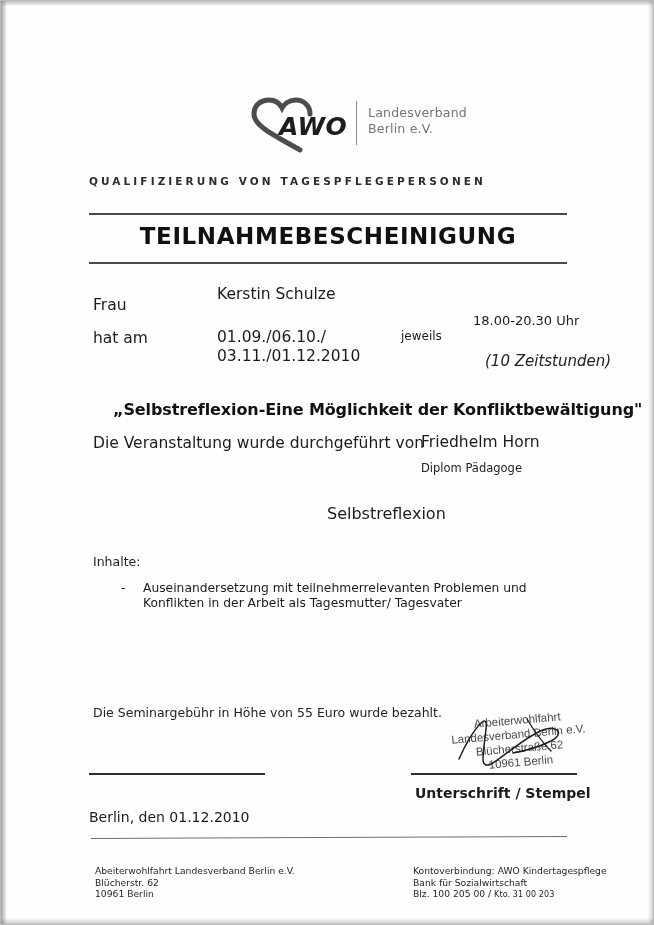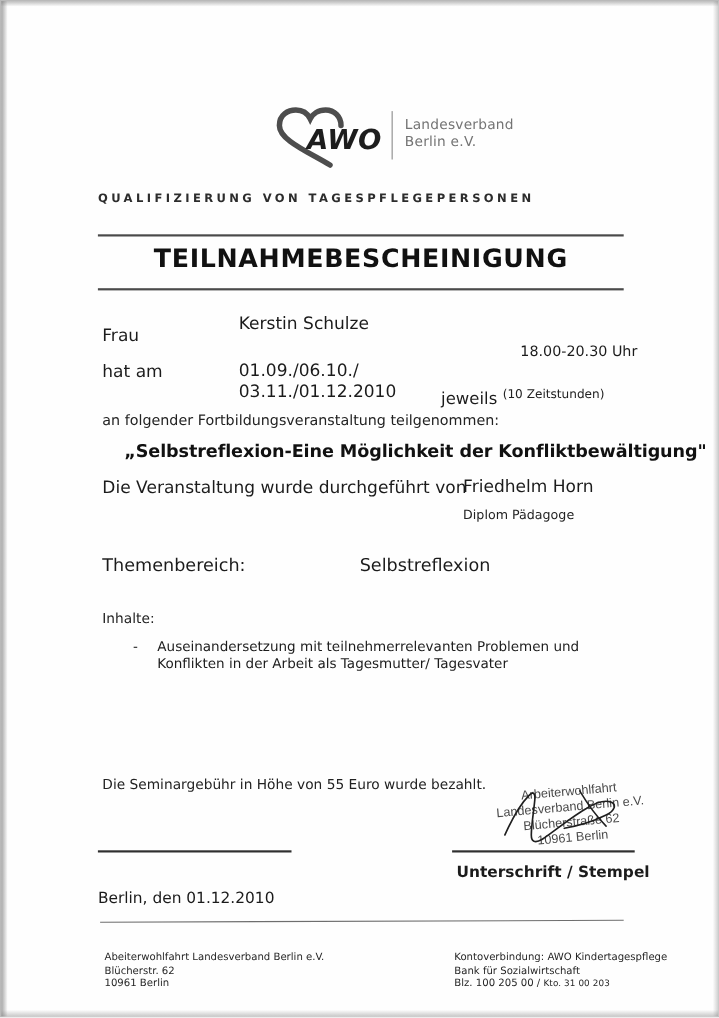--- a/index.html
+++ b/index.html
@@ -116,23 +116,23 @@
 
   
   .lbl   { position: absolute; font-size: 15.5px; color: #1b1b1b; }
   .val   { position: absolute; font-size: 15.5px; color: #1b1b1b; }
   .small { position: absolute; font-size: 11.5px; color: #222; }
 
   #label-salutation { left: 92px;  top: 295px; }
   #value-name       { left: 216px; top: 284px; }
   #label-hatam      { left: 92px;  top: 328px; }
   #value-dates      { left: 216px; top: 327px; line-height: 19px; white-space: pre-line; }
-  #label-jeweils    { left: 400px; top: 328px; font-size: 15px; margin-top: 24px; }
+  #label-jeweils    { left: 400px; top: 328px; font-size: 12px; }
   #value-time       { left: 472px; top: 312px; font-size: 13px; }
-  #value-hours      { left: 456px; top: 351px; font-size: 11px; }
+  #value-hours      { left: 484px; top: 351px; font-size: 15px; font-style: italic; }
 
   #line-participated { left: 92px; top: 374px; font-size: 13px; }
 
   #seminar-title {
     position: absolute;
     left: 112px;
     top: 399px;
     font-size: 16px;
     font-weight: bold;
     color: #111;
@@ -265,28 +265,26 @@
   <div class="lbl" id="label-salutation">Frau</div>
   <div class="val" id="value-name">Kerstin Schulze</div>
 
   <div class="lbl" id="label-hatam">hat am</div>
   <div class="val" id="value-dates">01.09./06.10./
 03.11./01.12.2010</div>
   <div class="lbl" id="label-jeweils">jeweils</div>
   <div class="val" id="value-time">18.00-20.30 Uhr</div>
   <div class="small" id="value-hours">(10 Zeitstunden)</div>
 
-  <div class="small" id="line-participated">an folgender Fortbildungsveranstaltung teilgenommen:</div>
   <div id="seminar-title">„Selbstreflexion-Eine Möglichkeit der Konfliktbewältigung"</div>
 
   <div class="lbl" id="label-conducted">Die Veranstaltung wurde durchgeführt von</div>
   <div class="val" id="value-trainer">Friedhelm Horn</div>
   <div class="small" id="value-trainer-qual">Diplom Pädagoge</div>
 
-  <div class="lbl" id="label-topic">Themenbereich:</div>
   <div class="val" id="value-topic">Selbstreflexion</div>
 
   <div class="small" id="label-contents">Inhalte:</div>
   <div id="contents-list">
     <div class="content-item">
       <span class="content-dash">-</span>
       <span>Auseinandersetzung mit teilnehmerrelevanten Problemen und Konflikten in der Arbeit als Tagesmutter/ Tagesvater</span>
     </div>
   </div>
 

